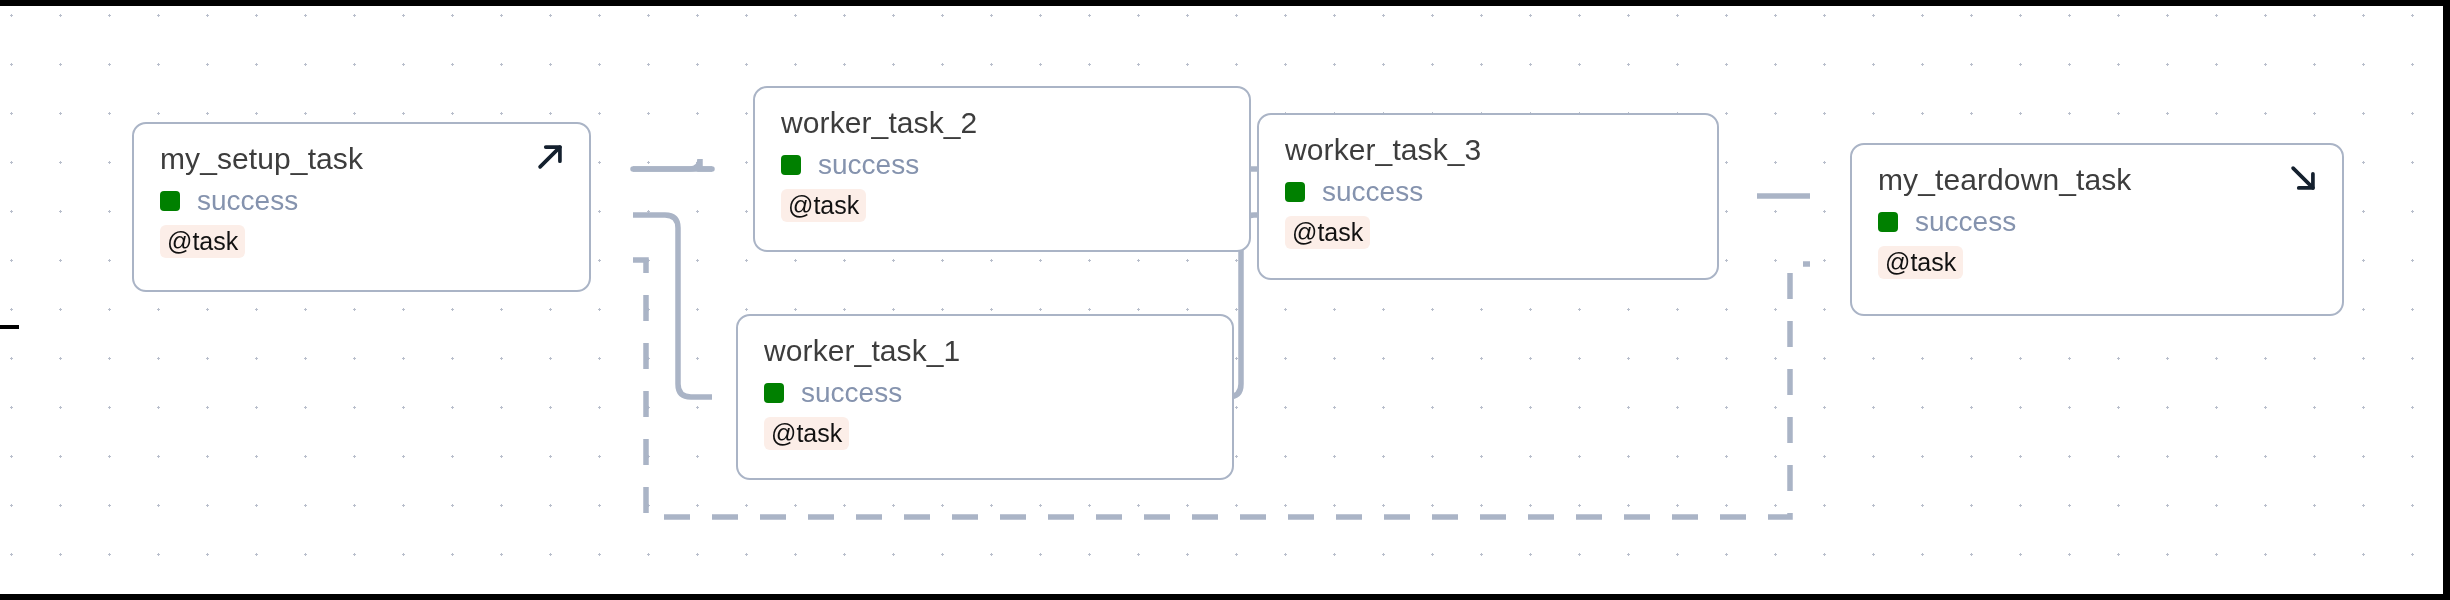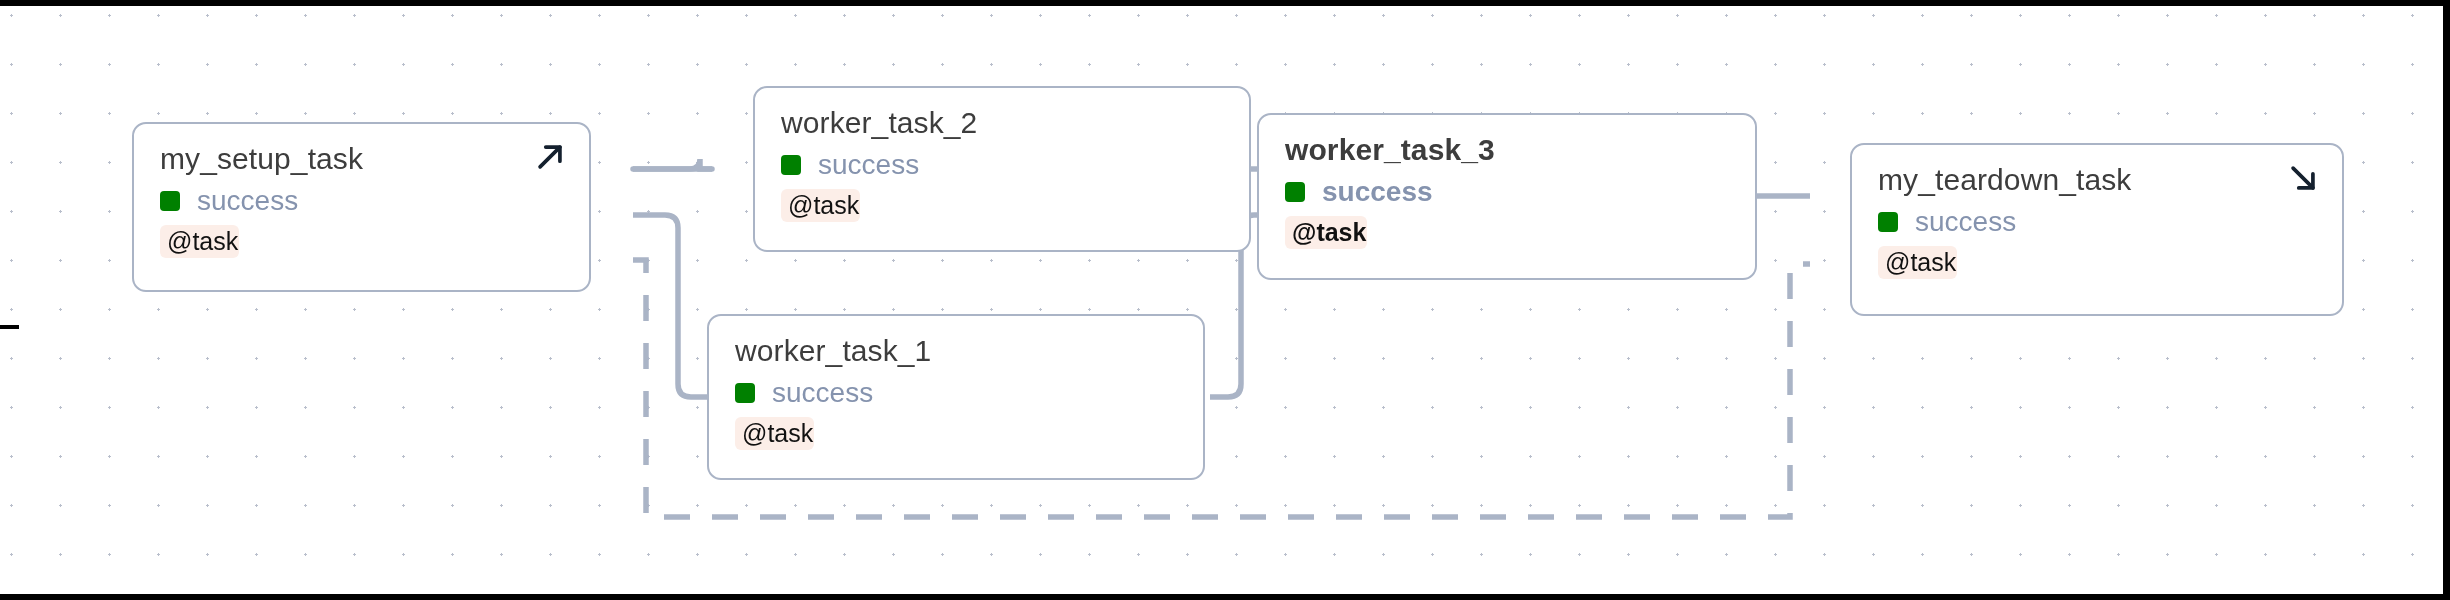--- a/index.html
+++ b/index.html
@@ -92,21 +92,21 @@
     margin-left: 17px;
     white-space: nowrap;
   }
   .node-tag {
     display: inline-block;
     margin-top: 8px;
     background: #fceee8;
     color: #111111;
     font-size: 25px;
     border-radius: 6px;
-    padding: 2px 1px 3px 7px;
+    padding: 2px 7px 3px 7px;
     line-height: 1.15;
   }
   .node-corner-icon {
     position: absolute;
     top: 16px;
     right: 22px;
     width: 34px;
     height: 34px;
     color: #14202e;
   }
@@ -153,30 +153,30 @@
 
   <div class="node" style="left:712px; top:80px; width:498px; height:166px;margin-left:41px;">
     <div class="node-title">worker_task_2</div>
     <div class="node-status-row">
       <span class="status-swatch"></span>
       <span class="status-text">success</span>
     </div>
     <div><span class="node-tag">@task</span></div>
   </div>
 
-  <div class="node" style="left:707px; top:308px; width:498px; height:166px;">
+  <div class="node" style="left:736px; top:308px; width:498px; height:166px;">
     <div class="node-title">worker_task_1</div>
     <div class="node-status-row">
       <span class="status-swatch"></span>
       <span class="status-text">success</span>
     </div>
     <div><span class="node-tag">@task</span></div>
   </div>
 
-  <div class="node" style="left:1257px; top:107px; width:500px; height:167px;font-weight:bold;">
+  <div class="node" style="left:1257px; top:107px; width:462px; height:167px;">
     <div class="node-title">worker_task_3</div>
     <div class="node-status-row">
       <span class="status-swatch"></span>
       <span class="status-text">success</span>
     </div>
     <div><span class="node-tag">@task</span></div>
   </div>
 
   <div class="node" style="left:1810px; top:137px; width:494px; height:173px;margin-left:40px;">
     <div class="node-title">my_teardown_task</div>

